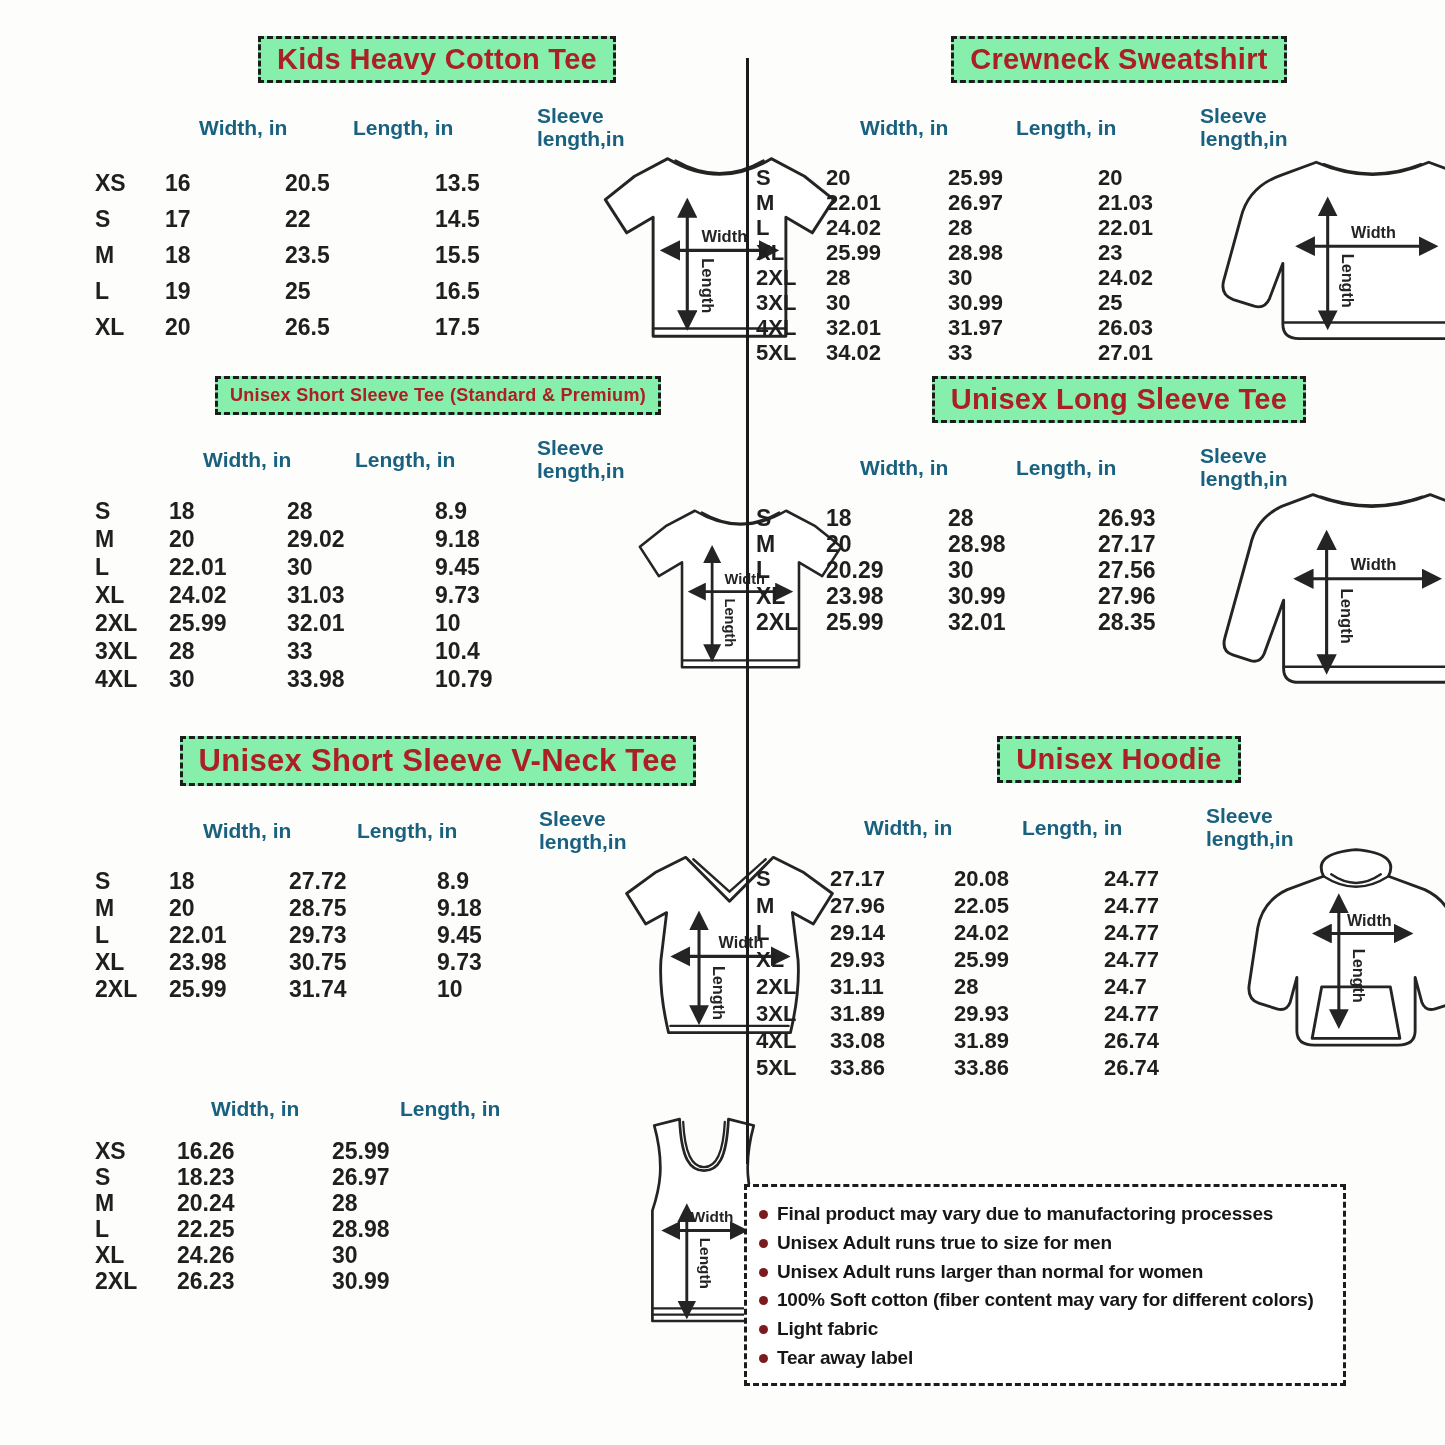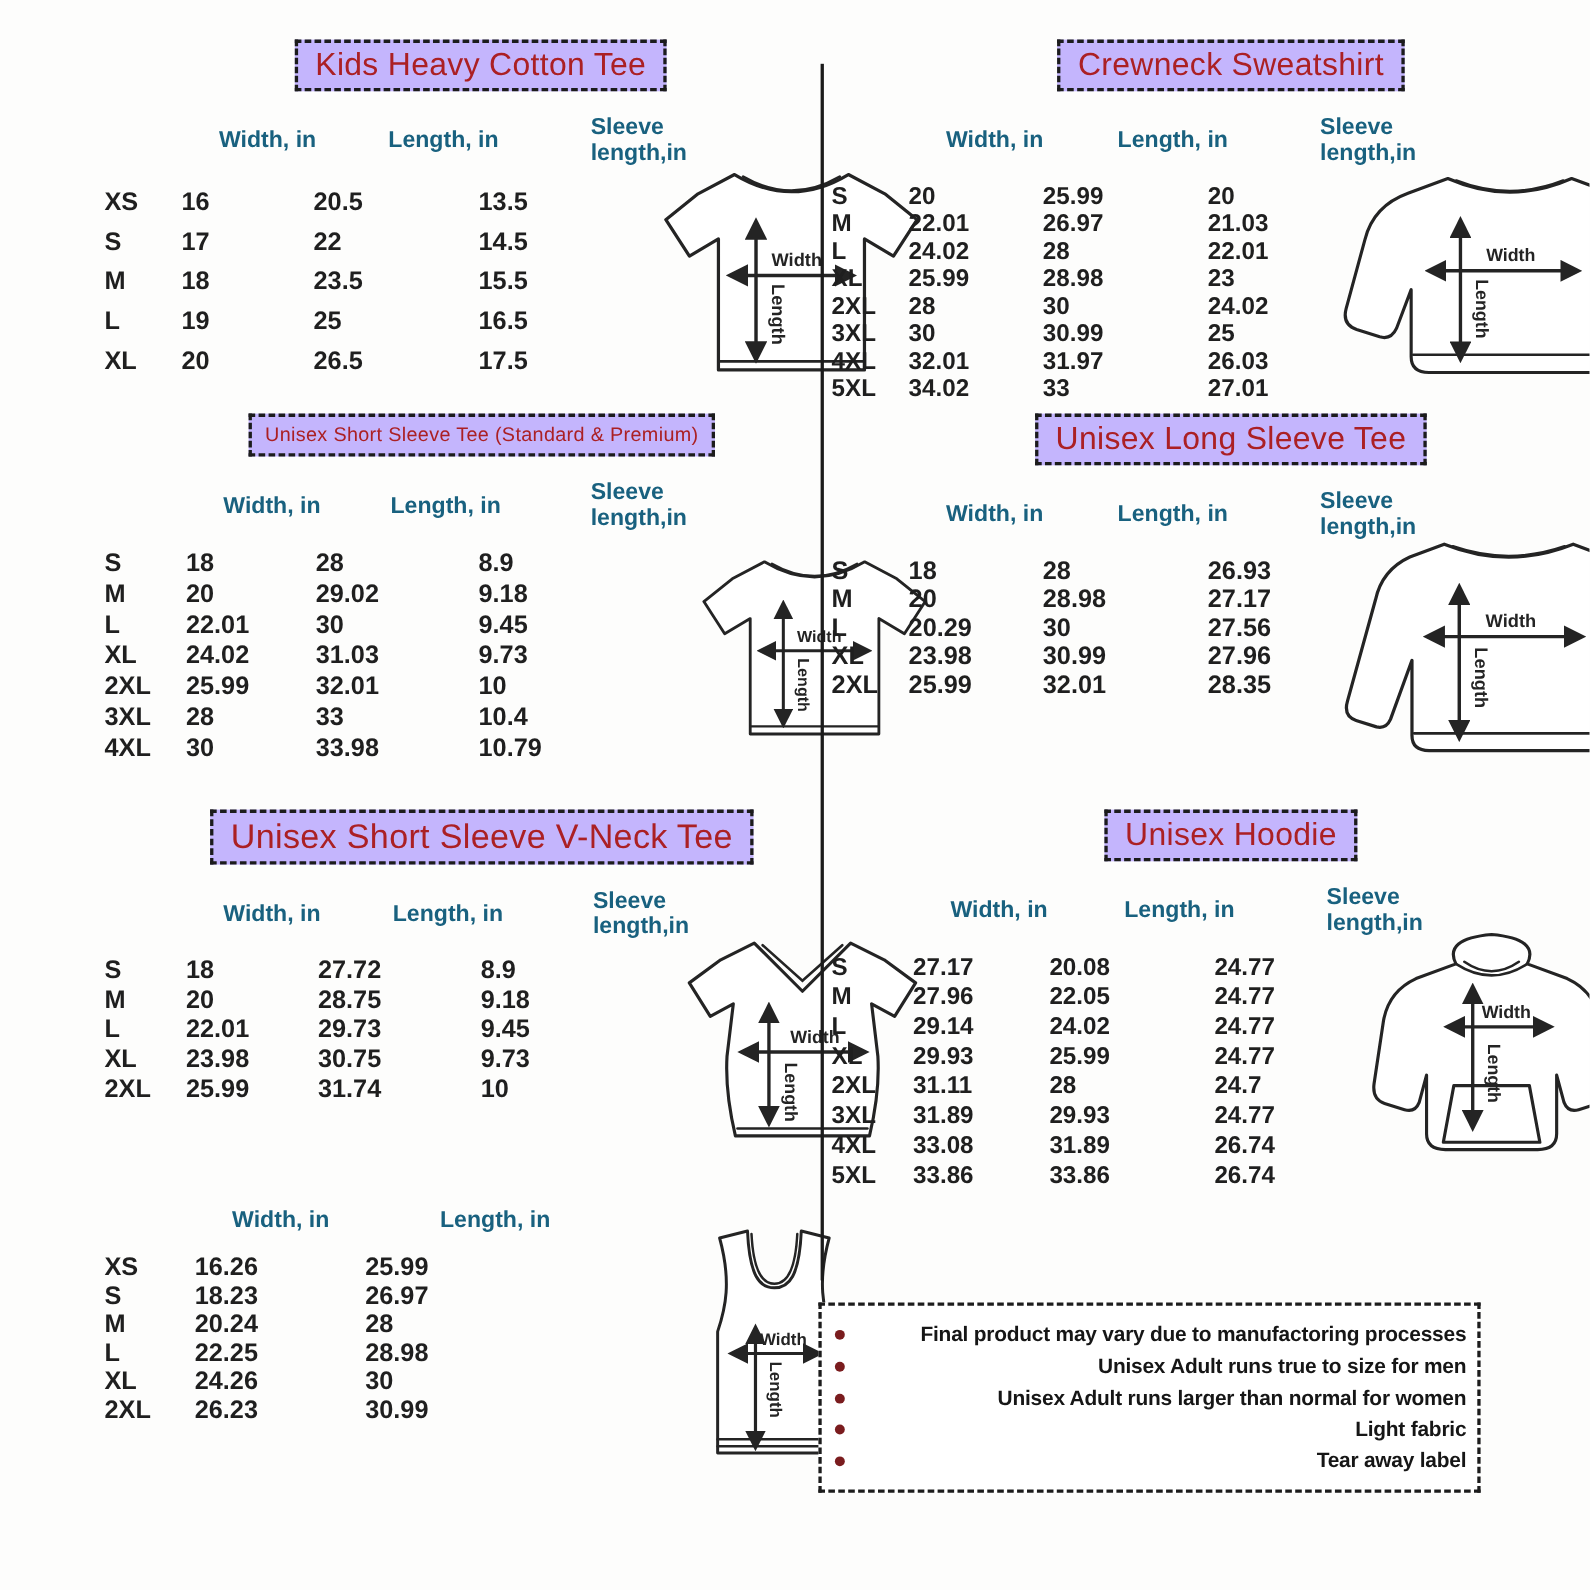--- a/index.html
+++ b/index.html
@@ -3,22 +3,22 @@
 <meta charset="utf-8">
 <style>
   html,body{margin:0;padding:0;}
   body{
     width:1445px;height:1445px;position:relative;background:#fdfdfc;
     font-family:"Liberation Sans",sans-serif;color:#1f1f1f;overflow:hidden;
   }
   .section{position:absolute;}
   .title-row{text-align:center;margin-bottom:8px;}
   .title-box{
-    display:inline-block;border:3px dashed #1c1c1c;background:#c4b5fd;
-    padding:4px 16px;color:#ab2024;font-weight:400;font-size:29px;
+    display:inline-block;border:3px dashed #1c1c1c;background:#86efac;
+    padding:4px 16px;color:#ab2024;font-weight:700;font-size:29px;
     letter-spacing:.3px;white-space:nowrap;margin-left:36px;
   }
   #sec-short .title-box{font-size:18px;padding:6px 12px;}
   #sec-vneck .title-box{font-size:31px;}
   .section-body{display:flex;align-items:flex-start;}
   .stable{flex:none;}
   .trow{display:grid;align-items:center;}
   .thead{height:74px;gap:34px;}
   #sec-tank .thead{height:58px;}
   .tbody{height:var(--rh,28px);}
@@ -53,21 +53,21 @@
   .gdetail{stroke:#242424;stroke-width:2.5;fill:none;stroke-linecap:round;}
   .garrow{stroke:#242424;stroke-width:3.2;fill:none;}
   .glabel{font:700 17px "Liberation Sans",sans-serif;fill:#242424;}
   
   #divider{position:absolute;left:746px;top:58px;width:3px;height:1106px;background:#1b1b1b;}
   
   #notes-box{
     position:absolute;left:744px;top:1184px;width:602px;box-sizing:border-box;
     border:3px dashed #1c1c1c;background:#fff;padding:10px 10px 8px 12px;
   }
-  .note-item{display:flex;align-items:baseline;margin:5px 0;justify-content:space-between;}
+  .note-item{display:flex;align-items:baseline;margin:5px 0;}
   .note-bullet{flex:none;width:9px;height:9px;border-radius:50%;background:#7a1c1e;
     margin-right:9px;position:relative;top:-1px;}
   .note-text{font-weight:700;font-size:19px;letter-spacing:-.2px;color:#161616;line-height:1.25;}
 </style>
 </head>
 <body>
 
 <svg width="0" height="0" style="position:absolute" aria-hidden="true">
   <defs>
     <marker id="ah" viewBox="0 0 10 10" refX="8" refY="5" markerWidth="6.5" markerHeight="6.5" orient="auto-start-reverse">
@@ -523,19 +523,23 @@
     <div class="note-item">
       <span class="note-bullet"></span>
       <span class="note-text">Unisex Adult runs true to size for men</span>
     </div>
     <div class="note-item">
       <span class="note-bullet"></span>
       <span class="note-text">Unisex Adult runs larger than normal for women</span>
     </div>
     <div class="note-item">
       <span class="note-bullet"></span>
+      <span class="note-text">100% Soft cotton (fiber content may vary for different colors)</span>
+    </div>
+    <div class="note-item">
+      <span class="note-bullet"></span>
       <span class="note-text">Light fabric</span>
     </div>
     <div class="note-item">
       <span class="note-bullet"></span>
       <span class="note-text">Tear away label</span>
     </div>
   </div>
 
 </body></html>

